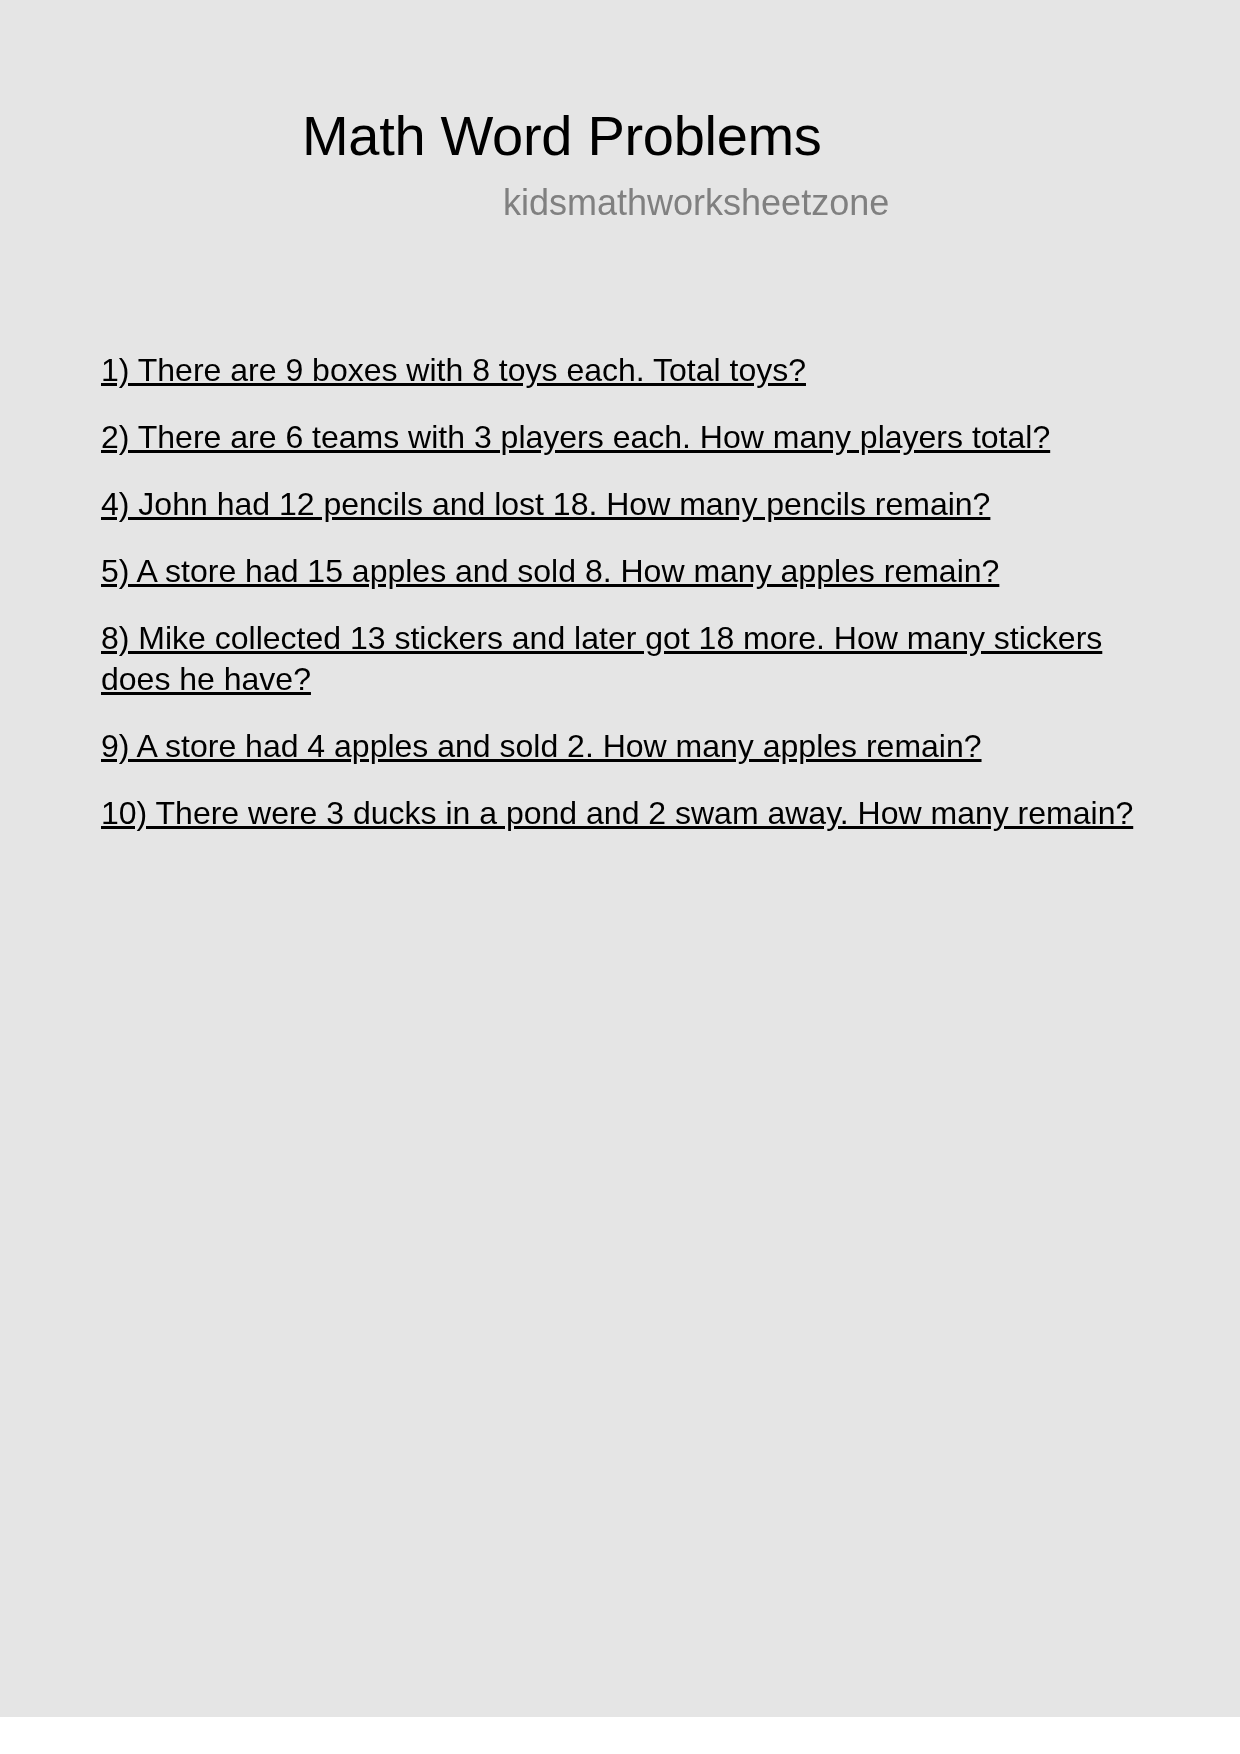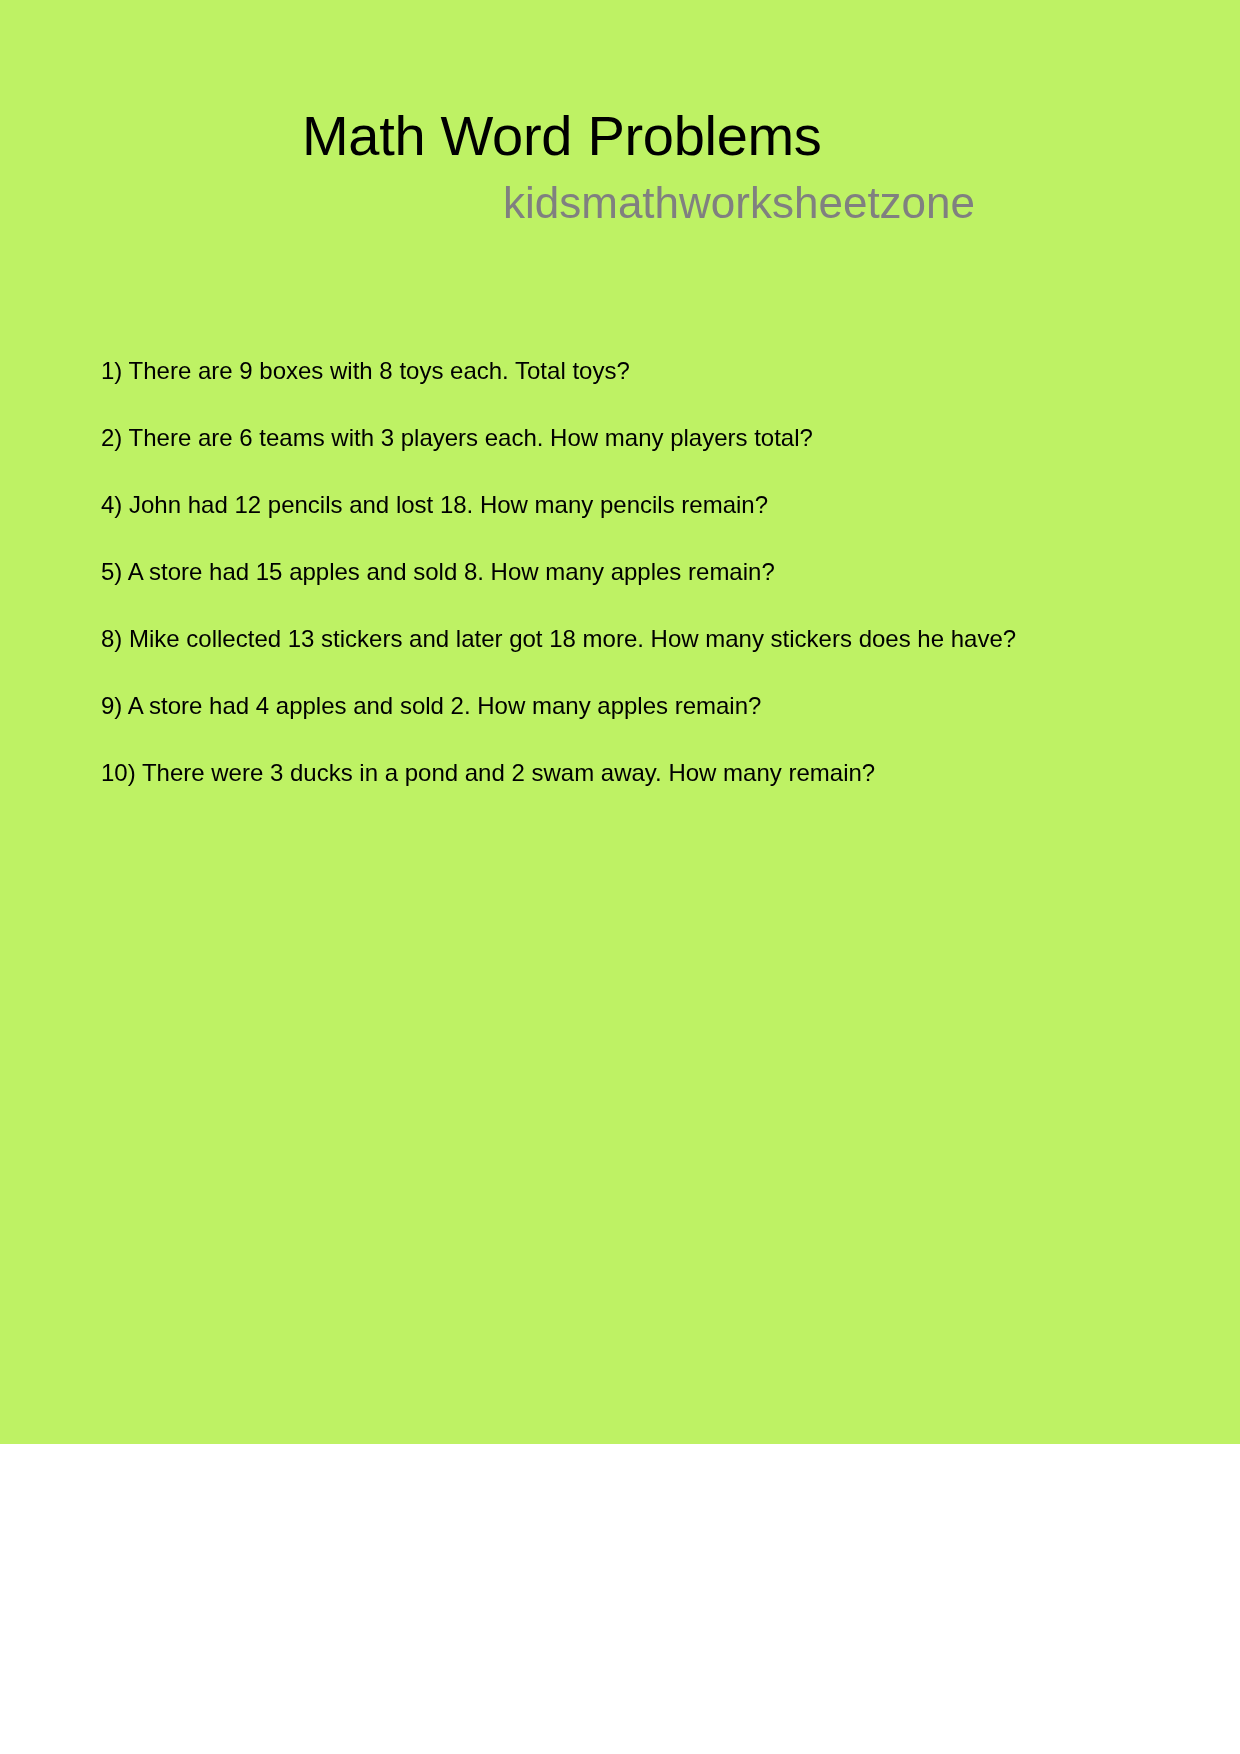--- a/index.html
+++ b/index.html
@@ -12,57 +12,58 @@
       height: 1754px;
       position: relative;
       overflow: hidden;
       font-family: "Liberation Sans", sans-serif;
       color: #000000;
     }
     .page {
       position: absolute;
       left: 0; top: 0;
       width: 1240px;
-      height: 1444px;
-      background: #bef264;
+      height: 1717px;
+      background: #e5e5e5;
     }
     .title {
       position: absolute;
       left: 302px;
       top: 100px;
       font-size: 56px;
       line-height: 72px;
       color: #000000;
       white-space: nowrap;
       letter-spacing: -0.3px;
     }
     .subtitle {
       position: absolute;
       left: 503px;
       top: 184px;
-      font-size: 44px;
+      font-size: 36px;
       line-height: 38px;
       color: #808080;
       white-space: nowrap;
     }
     .problems {
       position: absolute;
       left: 101px;
       top: 350px;
       width: 1060px;
       margin: 0;
       padding: 0;
       list-style: none;
     }
     .problem {
-      font-size: 24px;
+      font-size: 32px;
       line-height: 41px;
       color: #000000;
       margin: 0 0 26px 0;
       padding: 0;
+      text-decoration: underline;
     }
   </style>
 </head>
 <body>
 
 <div class="page">
   <div class="title">Math Word Problems</div>
   <div class="subtitle">kidsmathworksheetzone</div>
 
   <ol class="problems">

